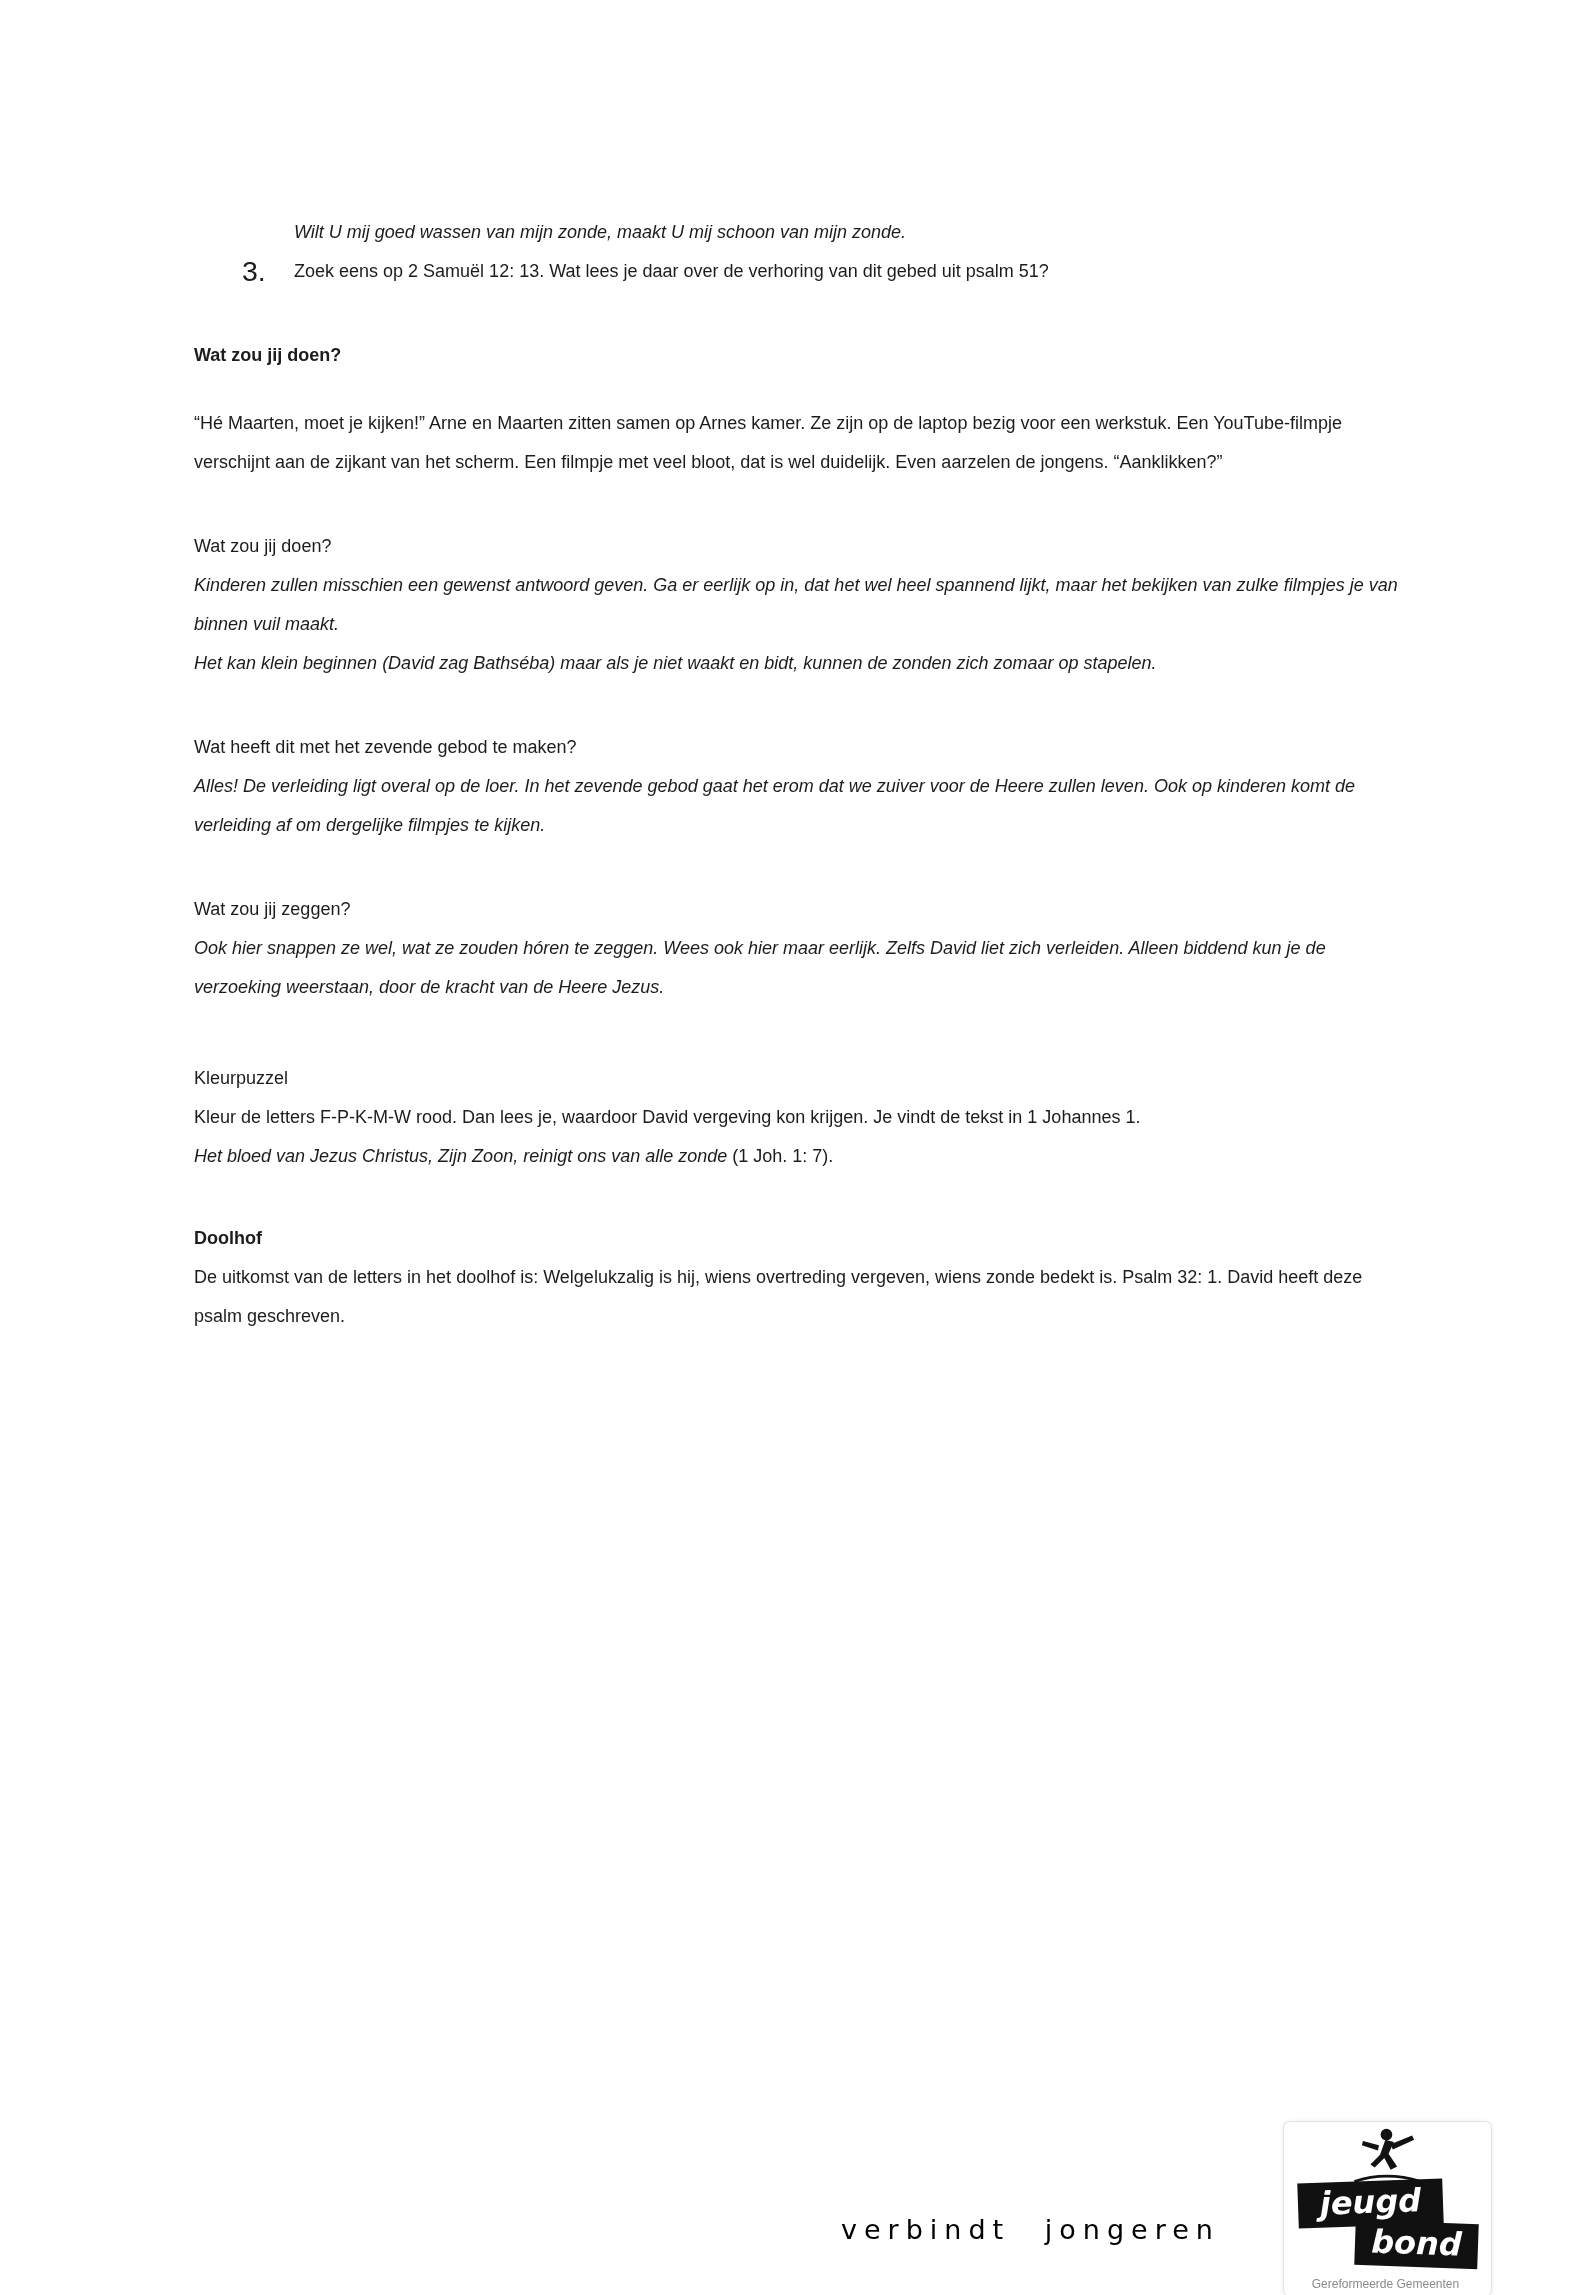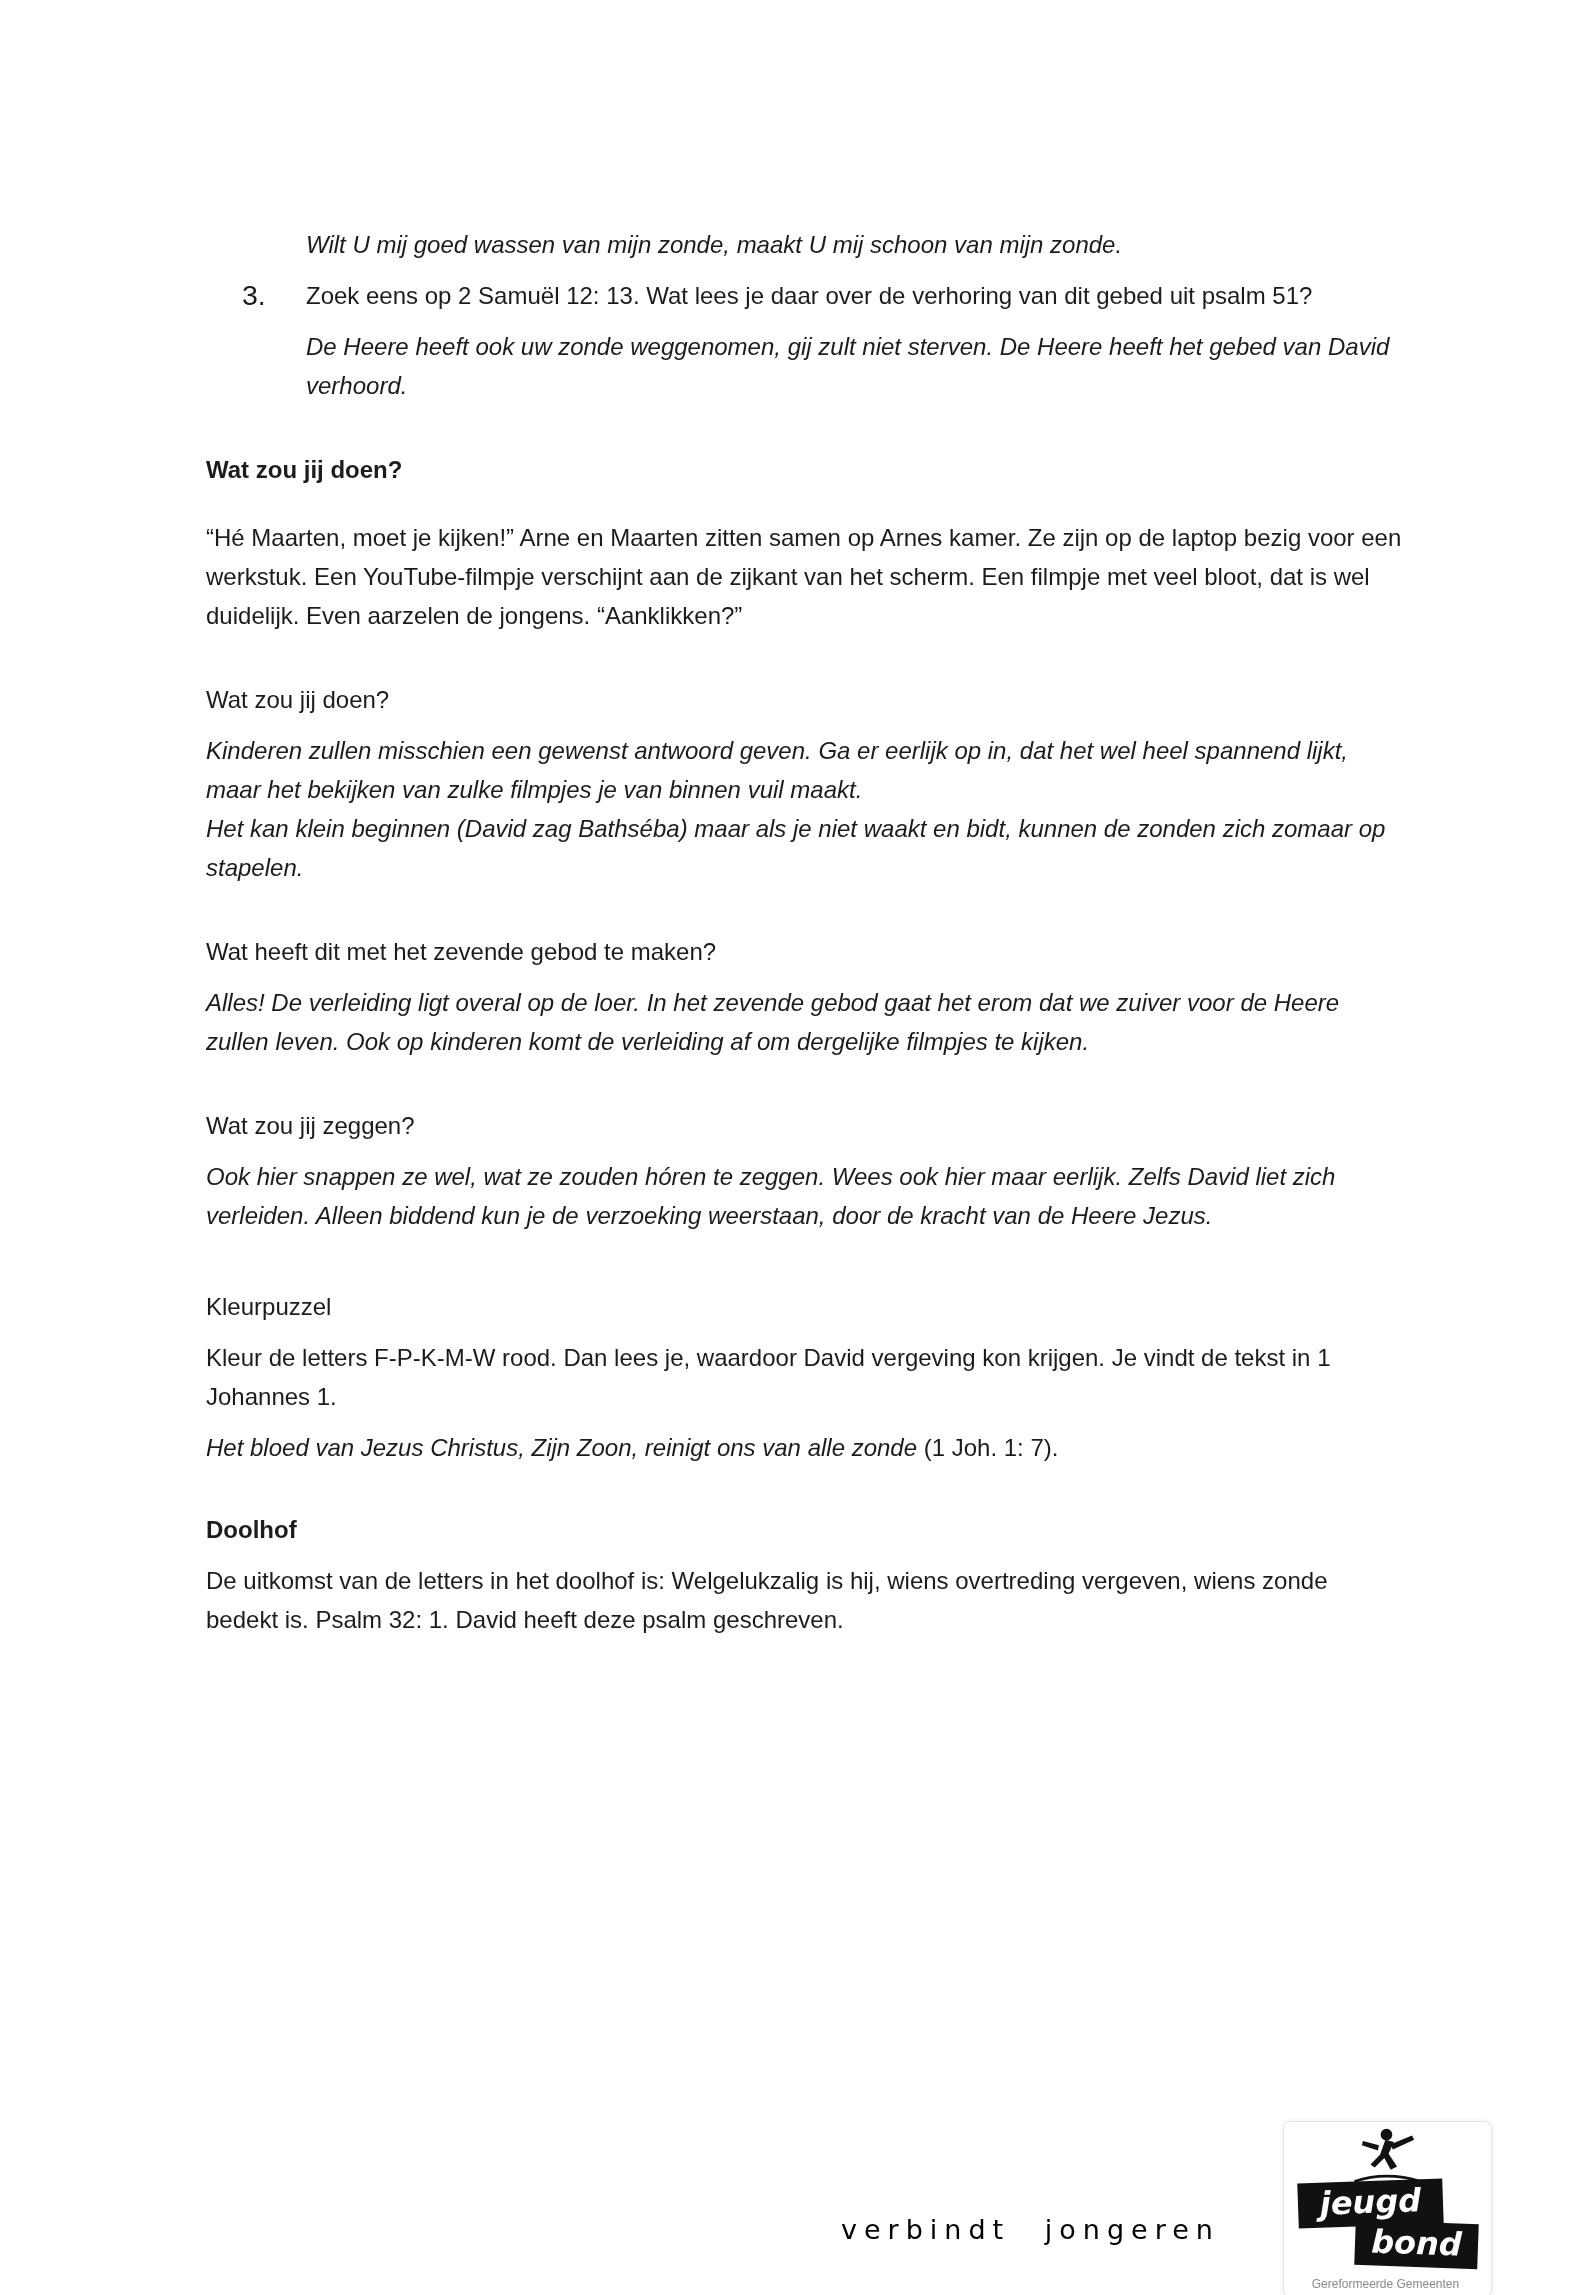--- a/index.html
+++ b/index.html
@@ -14,22 +14,22 @@
     overflow: hidden;
     font-family: "Liberation Sans", sans-serif;
     color: #1c1c1c;
   }
   .page {
     box-sizing: border-box;
     width: 1592px;
     padding: 213px 177px 0 194px;
   }
   p, h3 {
-    margin: 12px;
-    font-size: 24px;
+    margin: 0;
+    font-size: 18px;
     line-height: 39px;
     font-weight: normal;
   }
   .italic { font-style: italic; }
   .prewrap { white-space: pre-line; }
 
   .list-block { padding-left: 100px; }
   .list-item { position: relative; }
   .list-num {
     position: absolute;
@@ -111,21 +111,20 @@
 </head>
 <body>
 
 <div class="page">
 
   <div class="list-block">
     <p class="italic">Wilt U mij goed wassen van mijn zonde, maakt U mij schoon van mijn zonde.</p>
     <div class="list-item">
       <span class="list-num">3.</span>
       <p>Zoek eens op 2 Samuël 12: 13. Wat lees je daar over de verhoring van dit gebed uit psalm 51?</p>
-      <p class="italic">De Heere heeft ook uw zonde weggenomen, gij zult niet sterven. De Heere heeft het gebed van David verhoord.</p>
     </div>
   </div>
 
   <h3 class="main-heading">Wat zou jij doen?</h3>
 
   <p class="story">“Hé Maarten, moet je kijken!” Arne  en Maarten zitten samen op Arnes kamer. Ze zijn op de laptop bezig voor een werkstuk. Een YouTube-filmpje verschijnt aan de zijkant van het scherm. Een filmpje met veel bloot, dat is wel duidelijk. Even aarzelen de jongens.  “Aanklikken?”</p>
 
   <div class="qa-group">
     <p>Wat zou jij doen?</p>
     <p class="italic prewrap">Kinderen zullen misschien een gewenst antwoord geven. Ga er eerlijk op in, dat het wel heel spannend lijkt, maar het bekijken van zulke filmpjes je van binnen vuil maakt.

